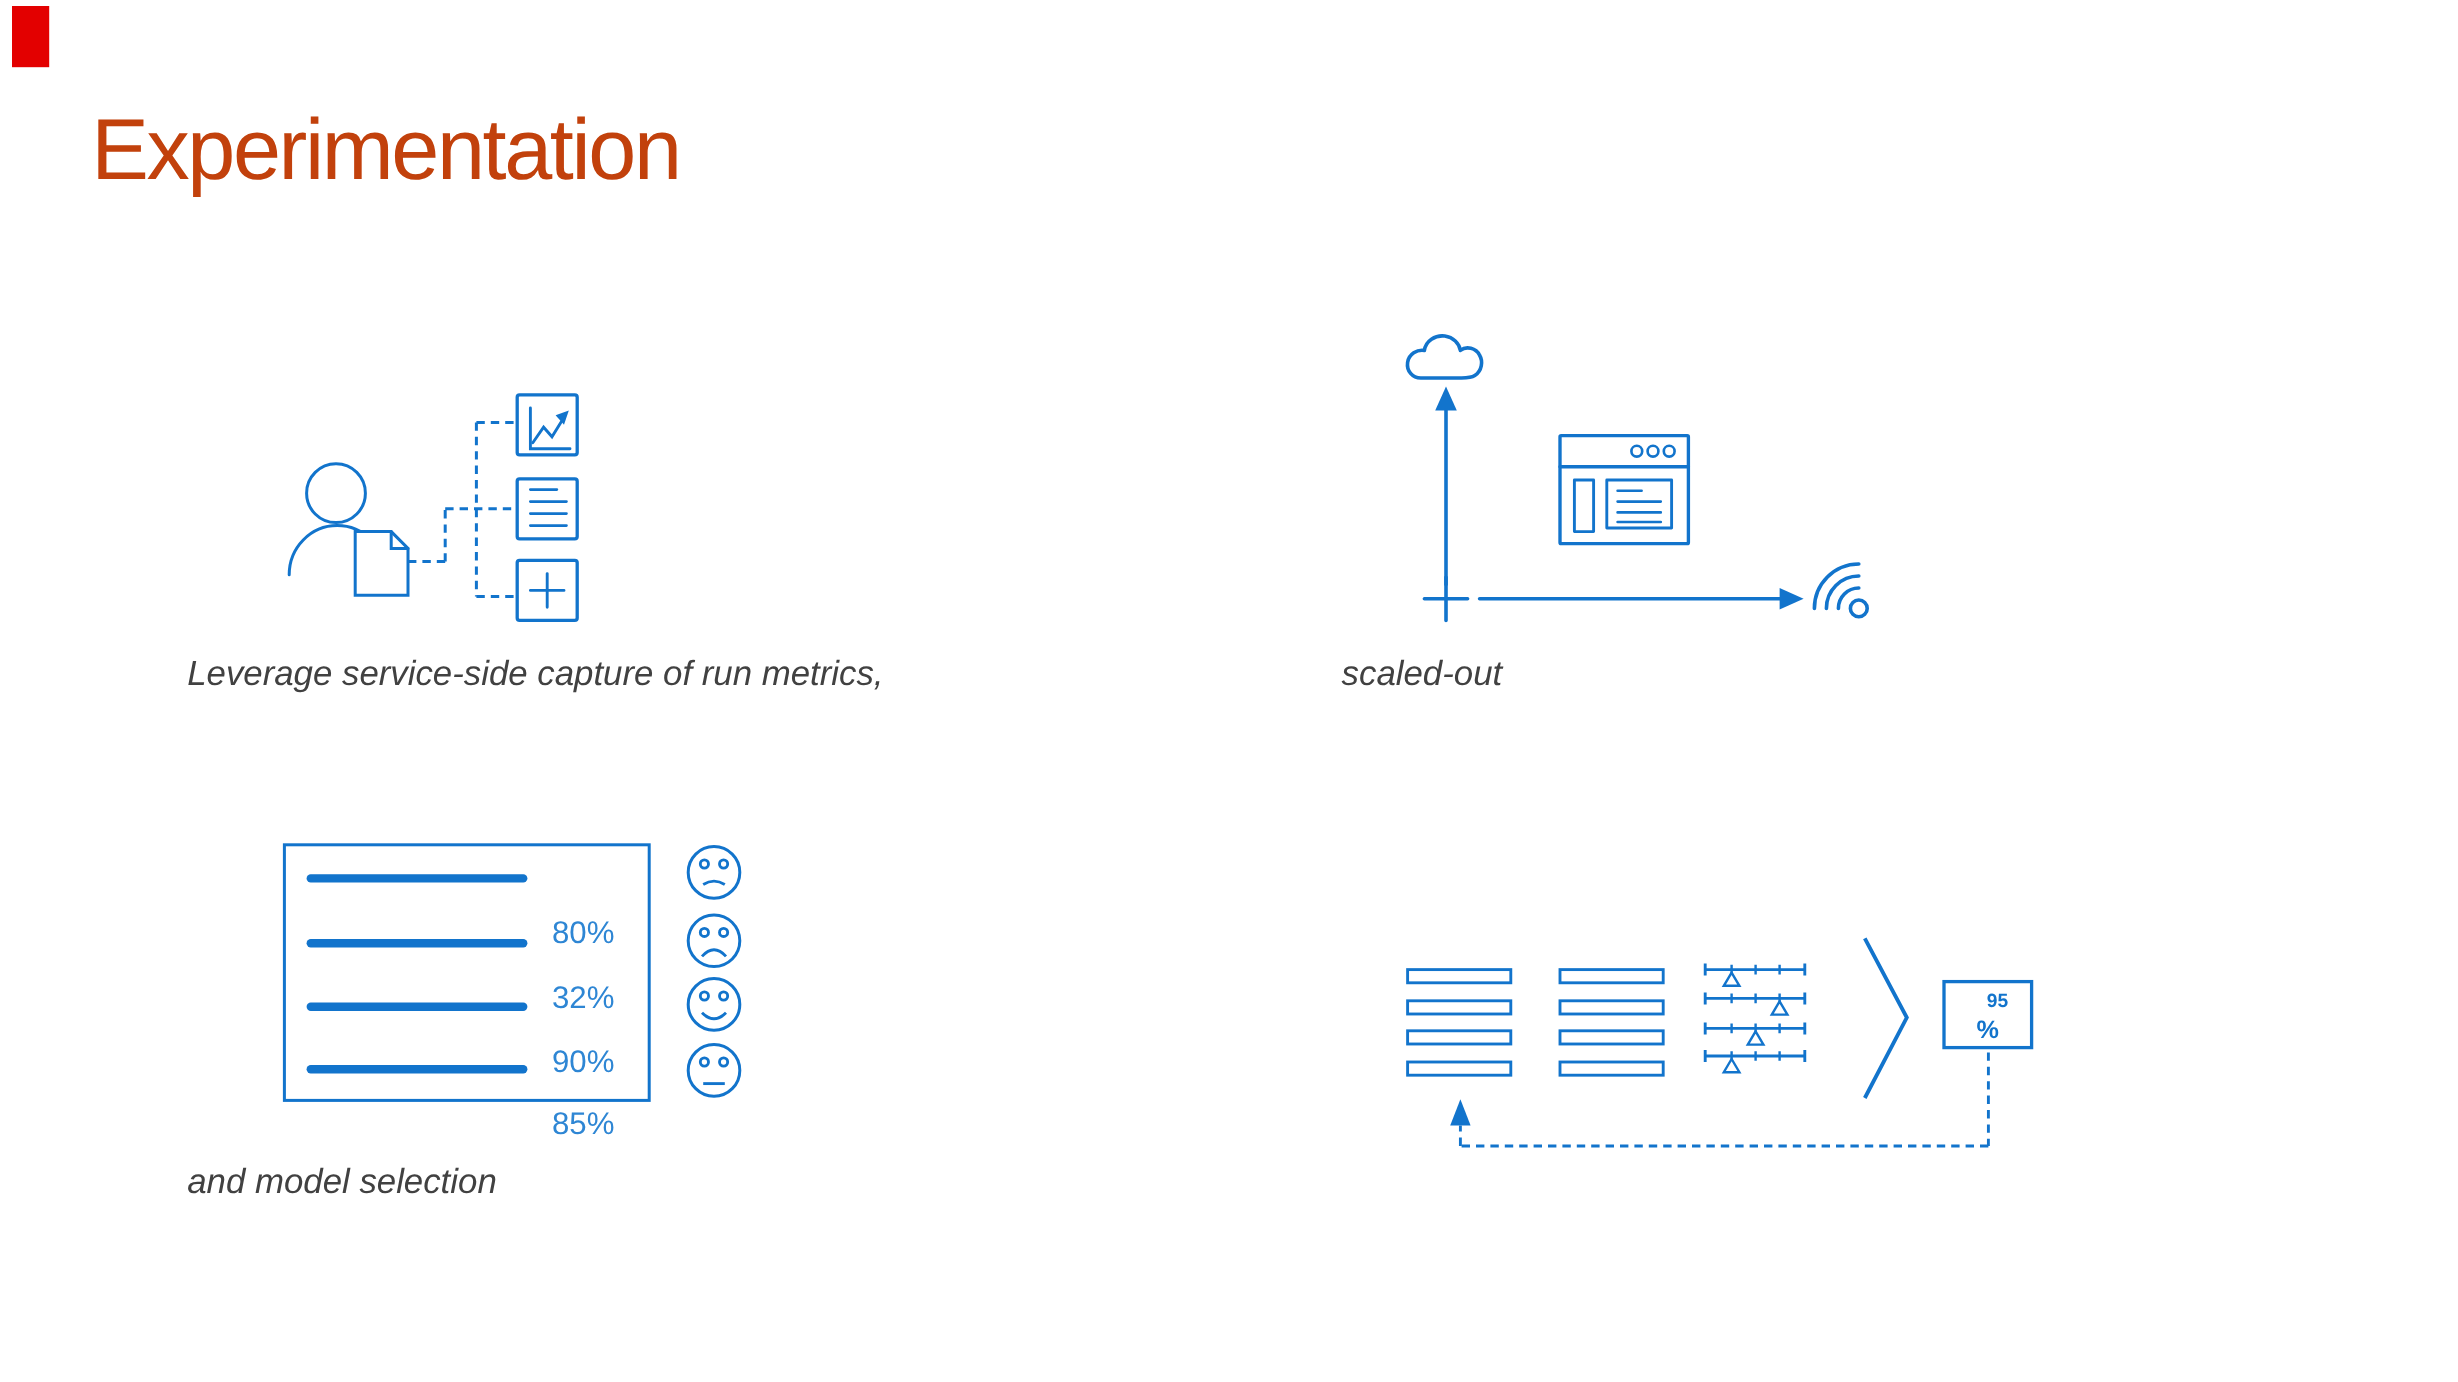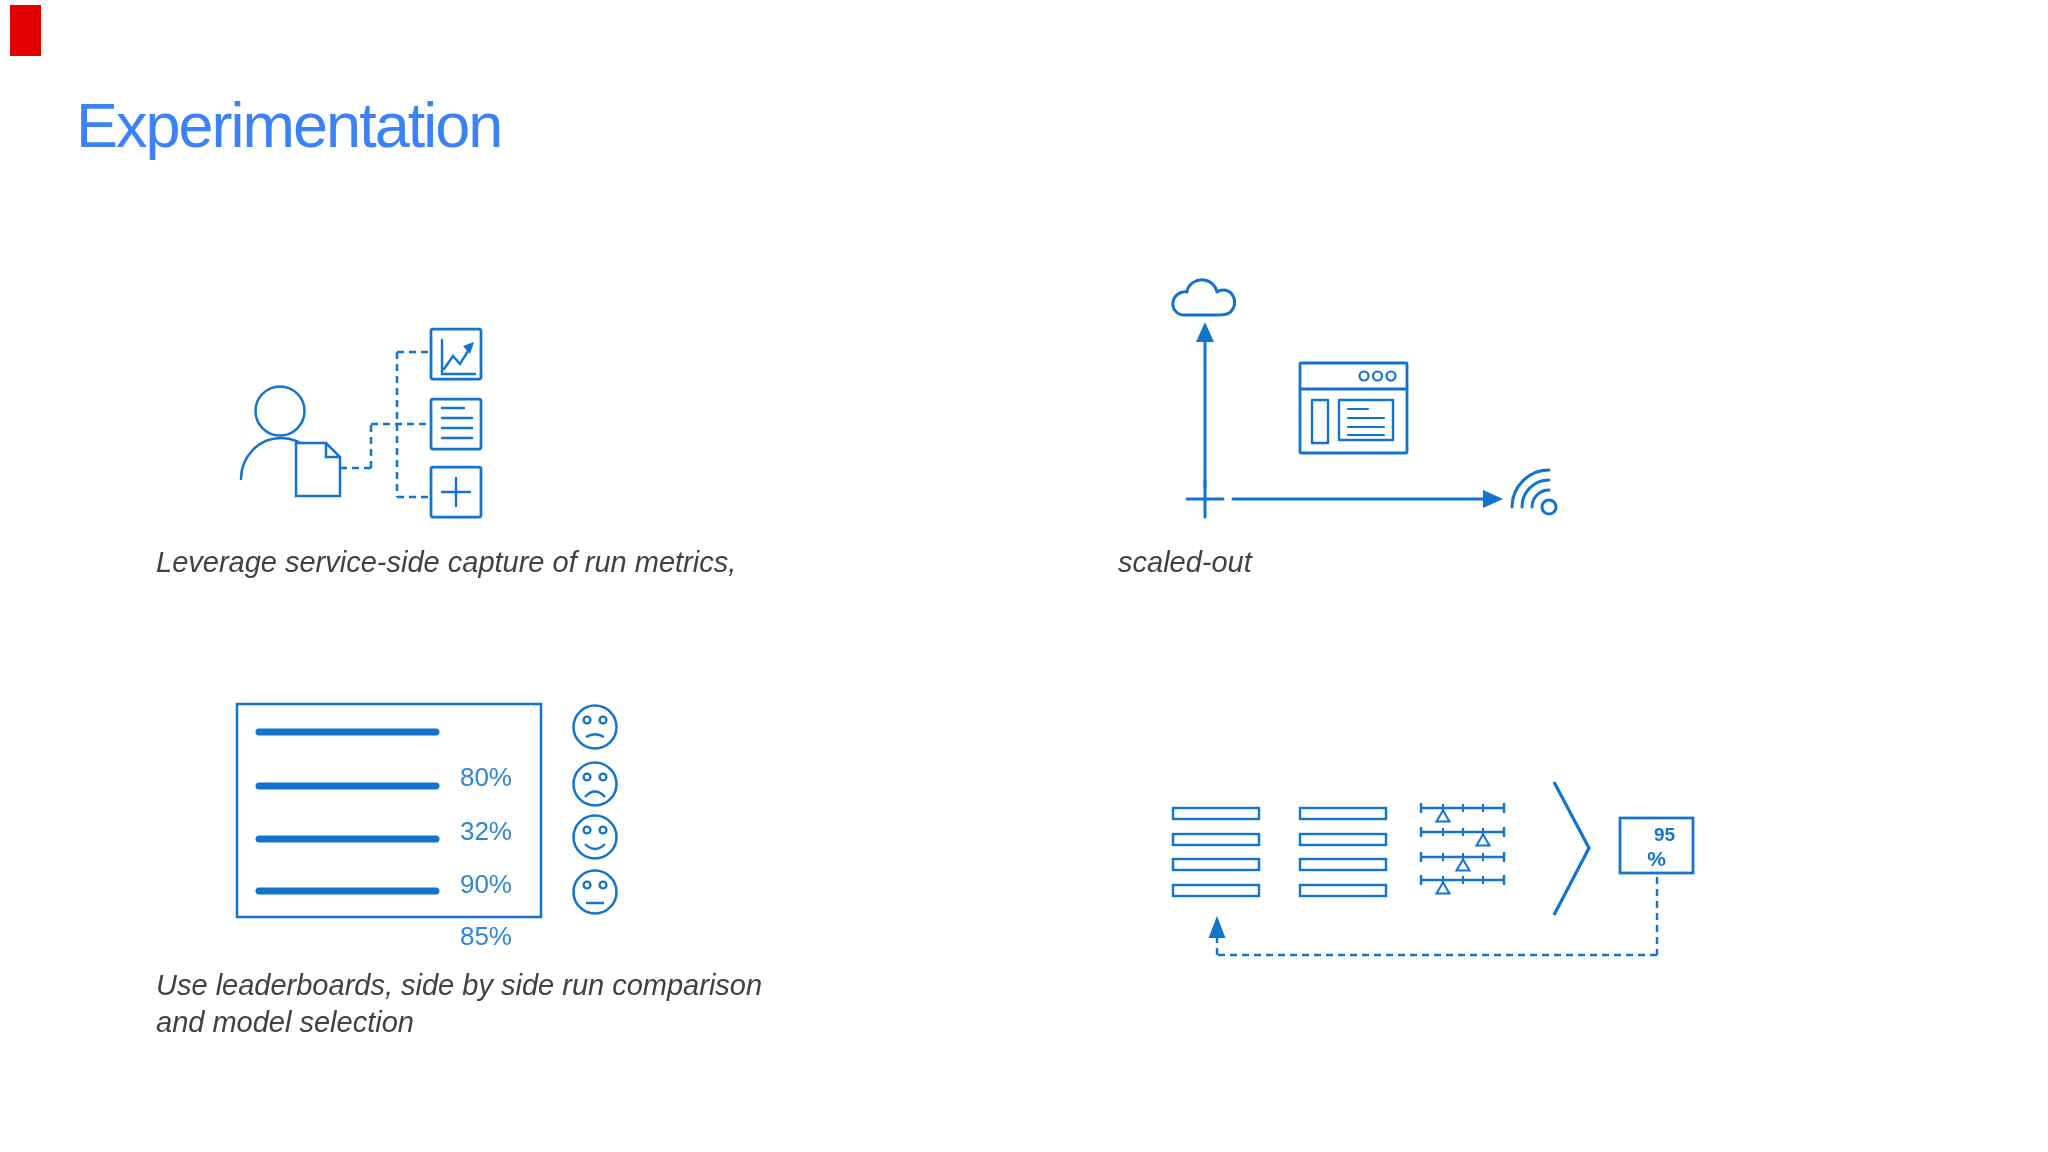--- a/index.html
+++ b/index.html
@@ -3,39 +3,39 @@
 <meta charset="utf-8">
 <style>
   html,body{margin:0;padding:0;background:#fff;}
   .slide{
     position:relative;width:2048px;height:1152px;background:#ffffff;overflow:hidden;
     font-family:"Liberation Sans","DejaVu Sans",sans-serif;
   }
   .annotation-box{position:absolute;left:10px;top:5px;width:31px;height:51px;background:#e30000;}
   .title{
     position:absolute;left:76px;top:68px;margin:0;
-    font-size:63px;line-height:115px;font-weight:200;letter-spacing:-2px;color:#3b82f6;
+    font-size:72px;line-height:115px;font-weight:200;letter-spacing:-2px;color:#c2410c;
   }
   .icon{position:absolute;}
   .caption{
     position:absolute;font-size:29px;line-height:37px;color:#414141;white-space:nowrap;font-style:italic;
   }
   .cap-q1{left:156px;top:544px;}
   .cap-q2{left:1118px;top:544px;}
   .cap-q3{left:156px;top:967px;}
   .cap-q4{left:1118px;top:967px;}
   .pct{
     position:absolute;left:420px;width:92px;text-align:right;
     font-size:26px;line-height:34px;color:#2e86d4;margin-top:45px;
   }
   .pct-0{top:715px;} .pct-1{top:769px;} .pct-2{top:822px;} .pct-3{top:874px;}
   .result{
     position:absolute;left:1620px;top:822px;width:73px;text-align:center;color:#1274cc;
   }
-  .result .val{font-size:19px;line-height:26px;font-weight:600;margin-left:16px;}
+  .result .val{font-size:16px;line-height:26px;font-weight:600;margin-left:16px;}
   .result .unit{font-size:21px;line-height:22px;font-weight:600;}
 </style>
 </head>
 <body>
 
 <div class="slide">
 
   <div class="annotation-box"></div>
 
   <h1 class="title">Experimentation</h1>
@@ -190,17 +190,16 @@
     <div class="unit">%</div>
   </div>
 
   <div class="caption cap-q1">
     <div>Leverage service-side capture of run metrics,</div>
   </div>
   <div class="caption cap-q2">
     <div>scaled-out</div>
   </div>
   <div class="caption cap-q3">
-    <div>Use leaderboards, side by side run comparison</div>
     <div>and model selection</div>
   </div>
 
 </div>
 
 </body></html>

